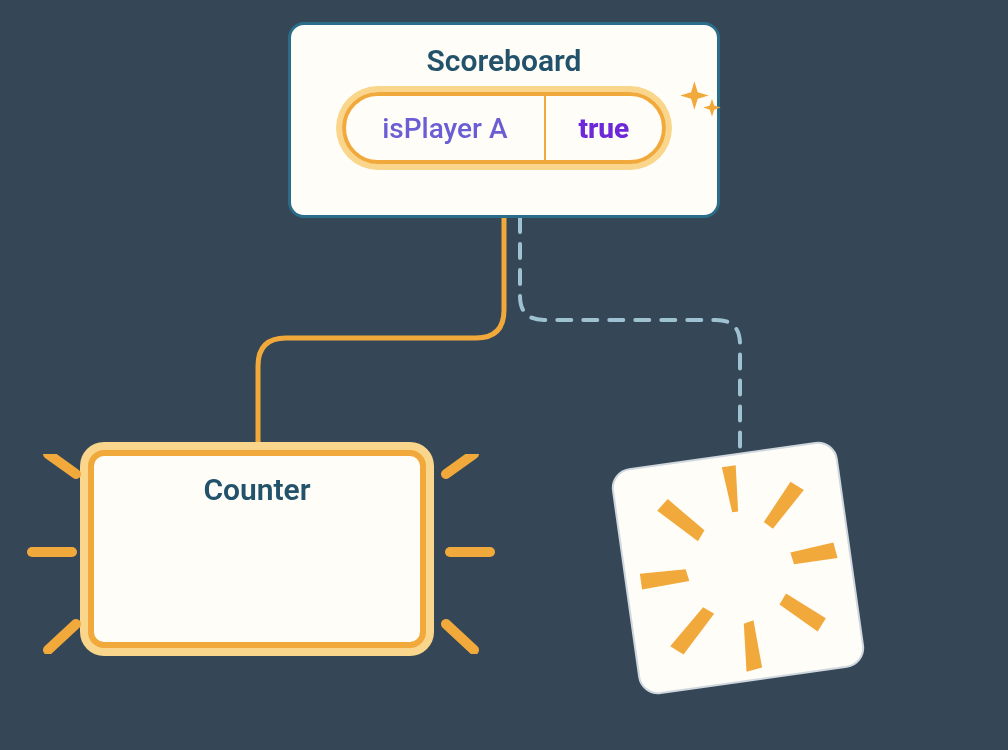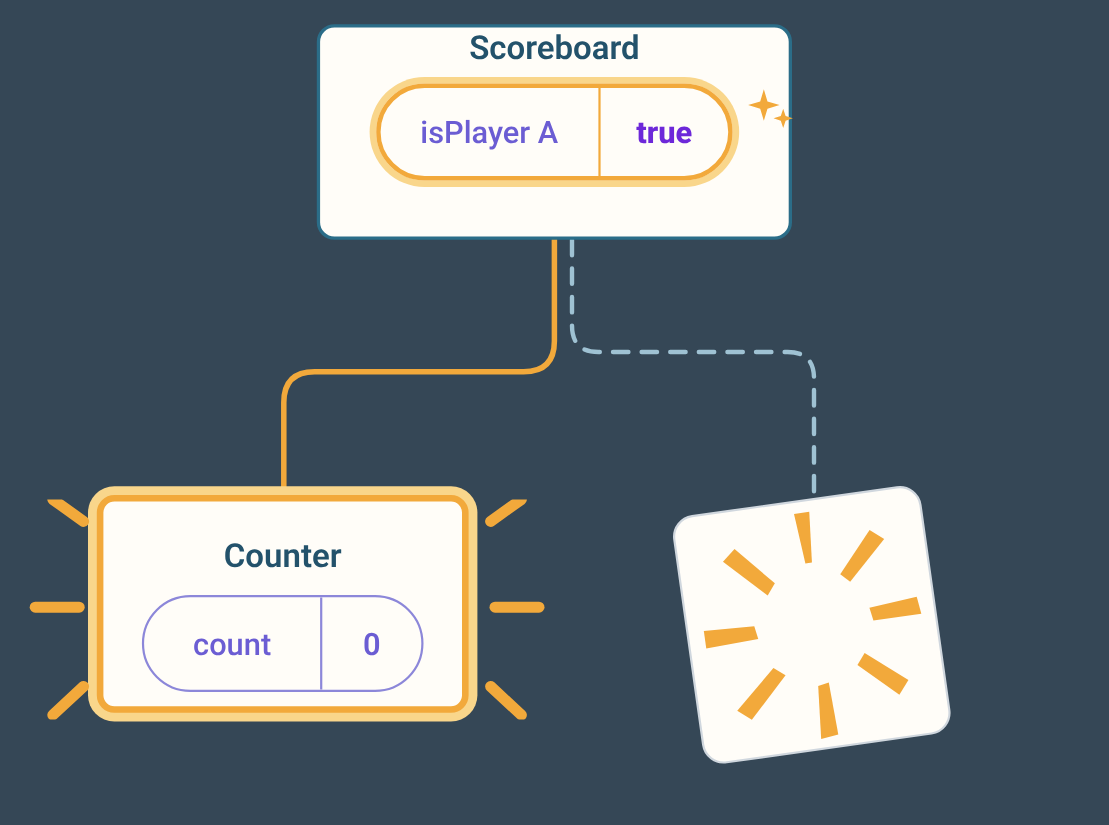--- a/index.html
+++ b/index.html
@@ -23,34 +23,34 @@
   }
   .scoreboard {
     left: 288px;
     top: 22px;
     width: 432px;
     height: 196px;
     border: 3px solid #2B6D88;
     display: flex;
     flex-direction: column;
     align-items: center;
-    padding-top: 2px;
+    padding-top: 18px;
   }
   .node-title {
     color: #23526B;
     font-size: 30px;
     font-weight: 600;
     margin-bottom: 14px;
   }
   .pill {
     display: flex;
     align-items: stretch;
     border-radius: 999px;
     overflow: hidden;
-    height: 88px;
+    height: 72px;
   }
   .pill-scoreboard {
     width: 324px;
     border: 4px solid #F2A93B;
     box-shadow: 0 0 0 6px #F9D68B;
     position: relative;
   }
   .pill-left, .pill-right {
     display: flex;
     align-items: center;
@@ -86,21 +86,21 @@
   .counter {
     left: 88px;
     top: 450px;
     width: 338px;
     height: 198px;
     border: 6px solid #F2A93B;
     box-shadow: 0 0 0 8px #F9D68B;
     display: flex;
     flex-direction: column;
     align-items: center;
-    padding-top: 32px;
+    padding-top: 16px;
   }
   .counter .node-title {
     margin-bottom: 18px;
   }
   .placeholder {
     left: 624px;
     top: 454px;
     width: 228px;
     height: 228px;
     border: 2px solid #D0D7DE;
@@ -148,24 +148,20 @@
     <div class="sparkle" style="left:388px; top:54px;">
       <svg width="44" height="44" viewBox="0 0 40 40">
         <path d="M14 2 L17 12 L27 15 L17 18 L14 28 L11 18 L1 15 L11 12 Z" fill="#F2A93B"></path>
         <path d="M30 18 L32 24 L38 26 L32 28 L30 34 L28 28 L22 26 L28 24 Z" fill="#F2A93B"></path>
       </svg>
     </div>
   </div>
 
   <div class="node counter">
     <div class="node-title">Counter</div>
-    <div class="pill pill-counter">
-      <div class="pill-left">count</div>
-      <div class="pill-right">0</div>
-    </div>
   </div>
 
   <svg class="burst-svg" style="left:18px; top:454px; width:80px; height:200px;">
     <line x1="58" y1="20" x2="30" y2="0" stroke="#F2A93B" stroke-width="10" stroke-linecap="round"></line>
     <line x1="54" y1="98" x2="14" y2="98" stroke="#F2A93B" stroke-width="10" stroke-linecap="round"></line>
     <line x1="58" y1="170" x2="30" y2="196" stroke="#F2A93B" stroke-width="10" stroke-linecap="round"></line>
   </svg>
 
   <svg class="burst-svg" style="left:424px; top:454px; width:80px; height:200px;">
     <line x1="22" y1="20" x2="50" y2="0" stroke="#F2A93B" stroke-width="10" stroke-linecap="round"></line>

